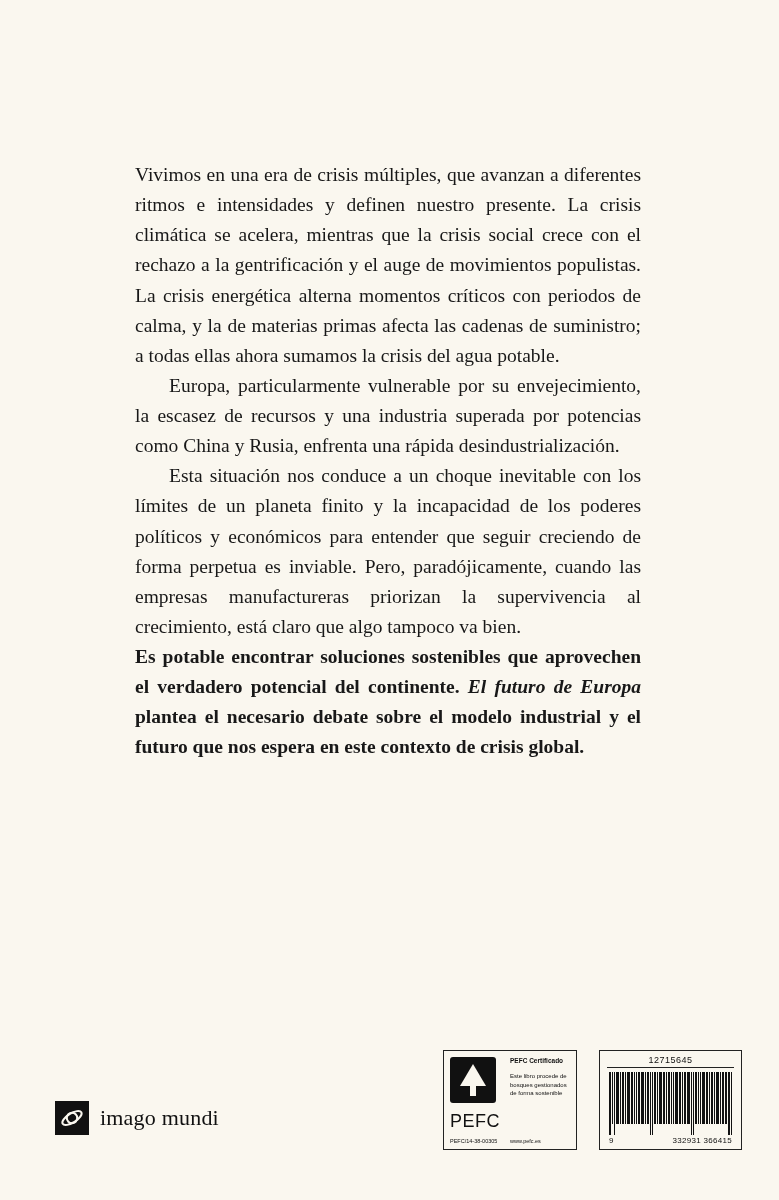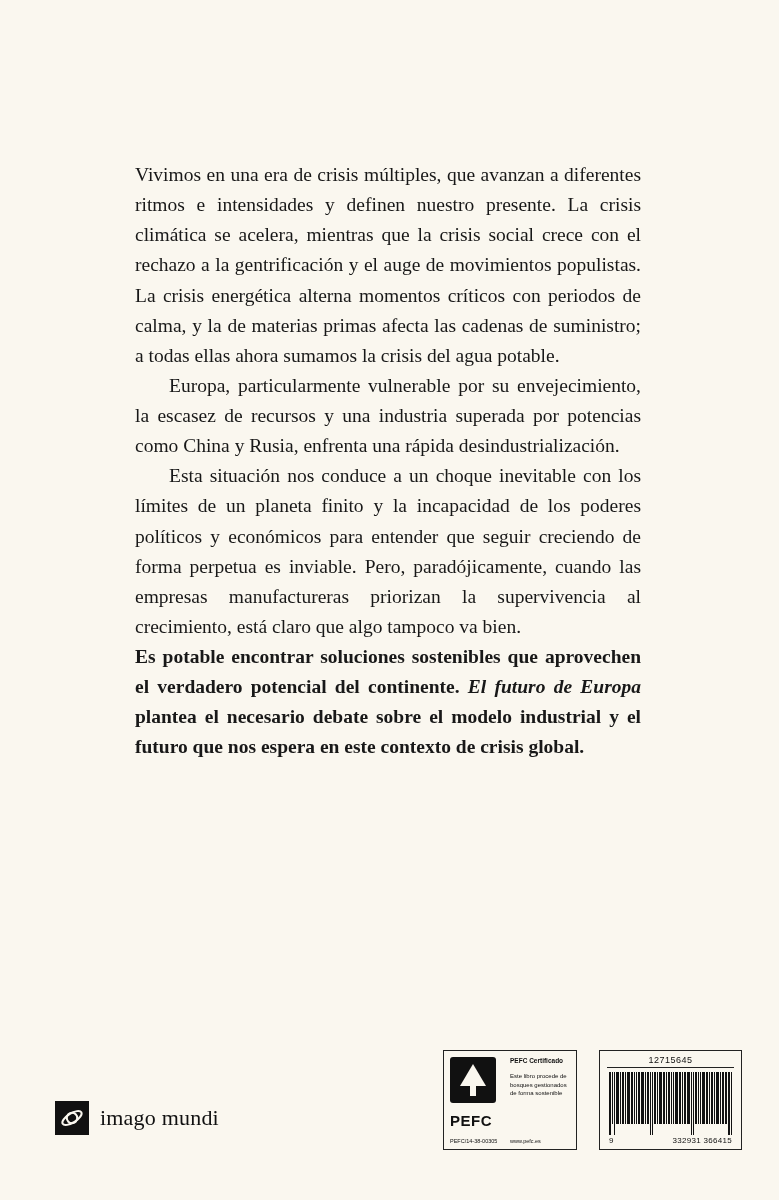--- a/index.html
+++ b/index.html
@@ -101,22 +101,22 @@
     position: absolute;
     left: 50%;
     bottom: 7px;
     transform: translateX(-50%);
     width: 6px;
     height: 12px;
     background: #faf7ef;
   }
   .pefc-word {
     font-family: "Liberation Sans", sans-serif;
-    font-weight: bold;
-    font-size: 15px;
+    font-weight: normal;
+    font-size: 18px;
     letter-spacing: 0.5px;
     color: #111;
     line-height: 1;
     margin-top: 4px;
   }
   .pefc-code {
     font-family: "Liberation Sans", sans-serif;
     font-size: 5.5px;
     color: #111;
     margin-top: 4px;

